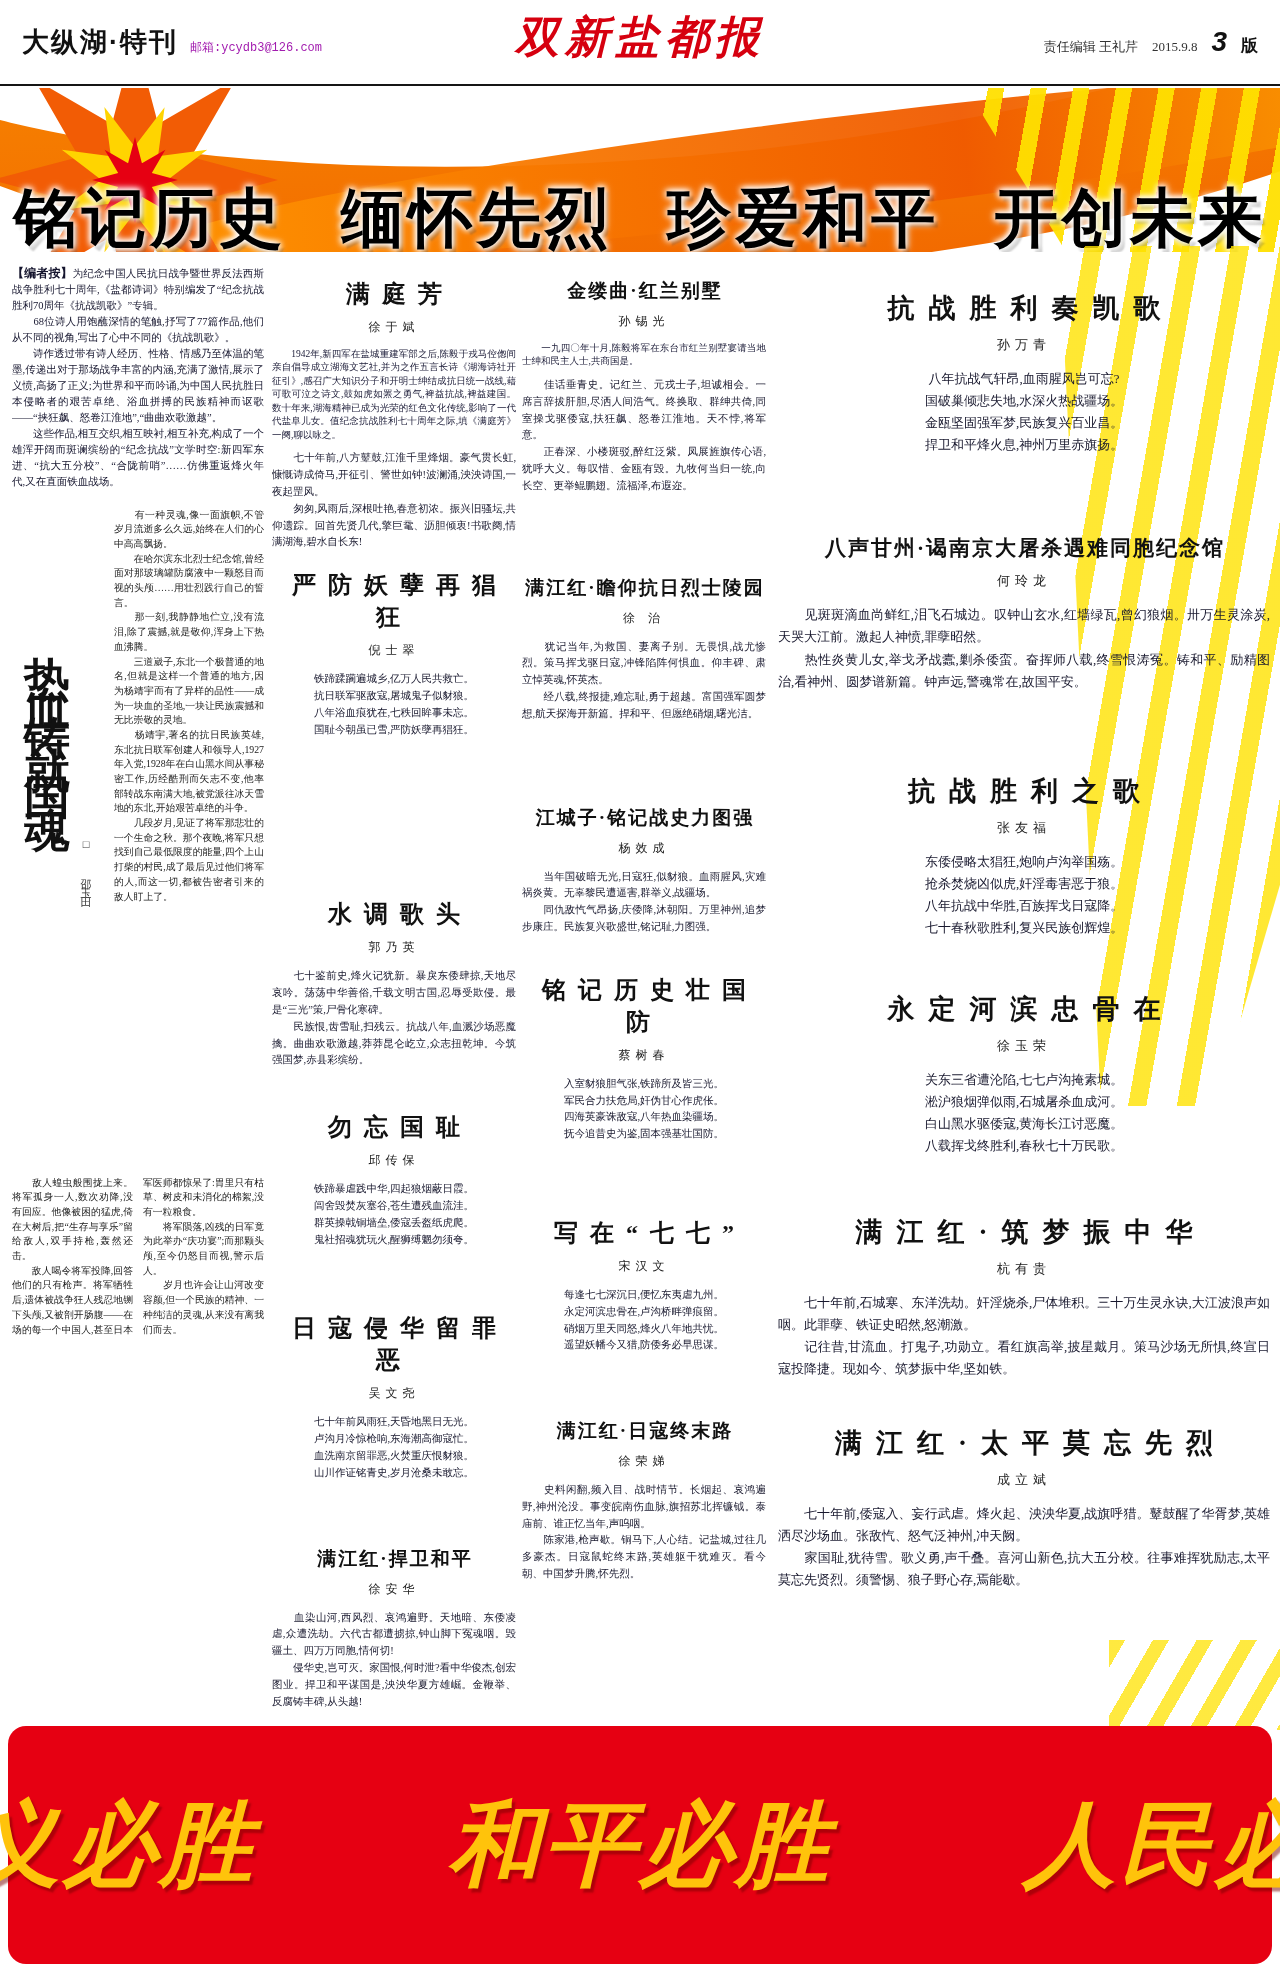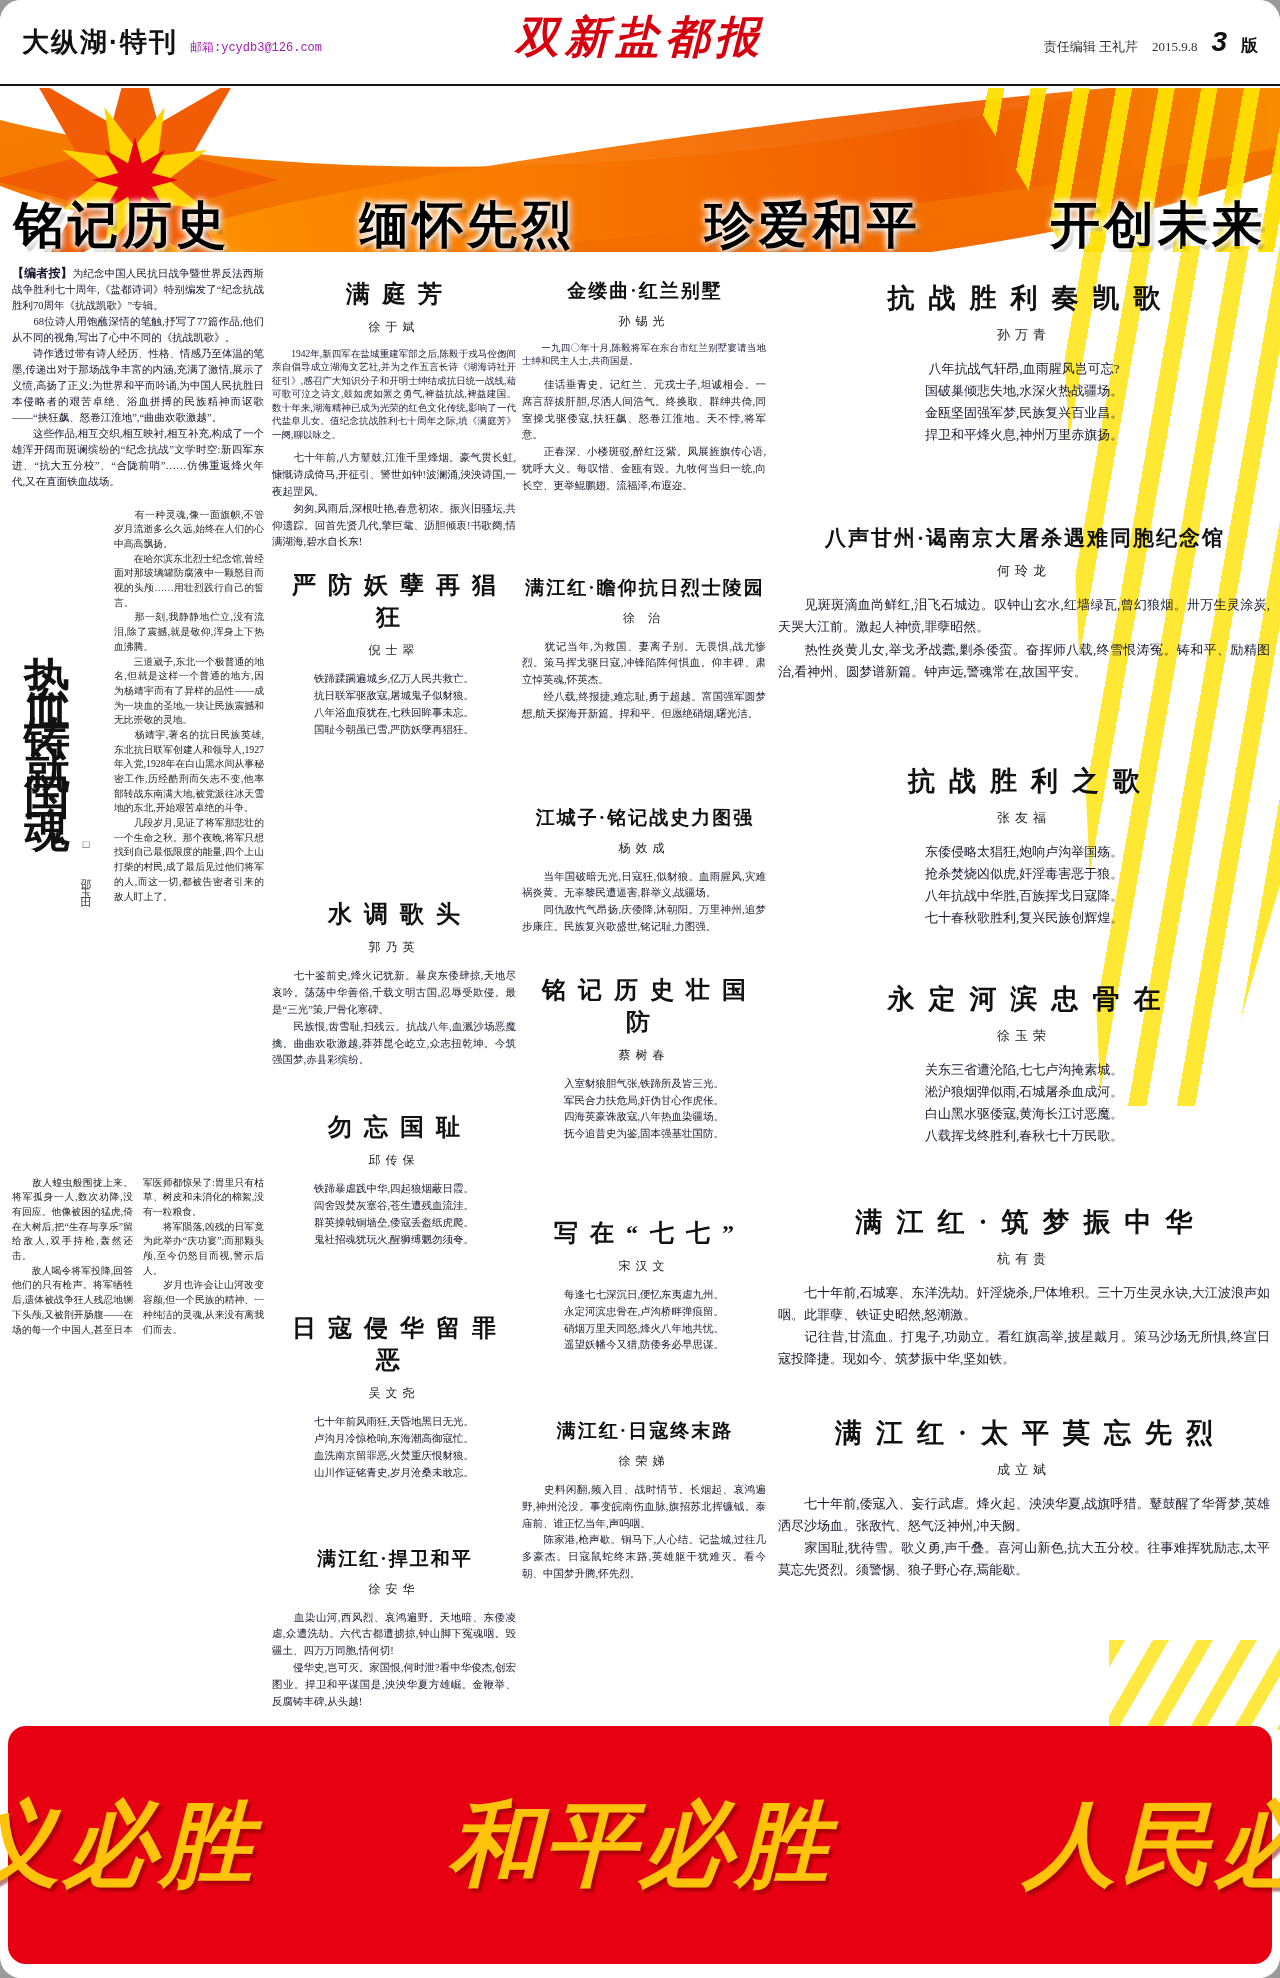--- a/index.html
+++ b/index.html
@@ -1,17 +1,17 @@
 <!DOCTYPE html>
 <html><head>
 <meta charset="utf-8">
 <style>
   html,body{margin:0;padding:0;background:#9a9a9a;}
   .page{position:relative;width:1280px;height:1978px;margin:0 auto;background:#fff;overflow:hidden;
-        font-family:"Liberation Serif","DejaVu Serif",serif;color:#1a1a1a;border-radius:21px;}
+        font-family:"Liberation Serif","DejaVu Serif",serif;color:#1a1a1a;}
 
   
   .masthead{position:absolute;left:0;top:0;width:100%;height:86px;border-bottom:2px solid #151515;
             display:flex;align-items:center;box-sizing:border-box;padding:0 22px;background:#fff;}
   .m-left{display:flex;align-items:baseline;gap:12px;}
   .m-edition{font-family:"Liberation Sans","DejaVu Sans",sans-serif;font-weight:bold;font-size:27px;letter-spacing:2px;color:#111;}
   .m-mail{font-family:"Liberation Mono","DejaVu Sans Mono",monospace;font-size:12px;color:#a21caf;}
   .m-paper{position:absolute;left:0;right:0;top:14px;text-align:center;font-size:44px;line-height:1.1;
            color:#d6000f;font-weight:bold;font-style:italic;letter-spacing:6px;}
   .m-right{margin-left:auto;display:flex;align-items:baseline;gap:14px;font-size:13px;color:#333;}
@@ -24,21 +24,21 @@
              background:linear-gradient(180deg,#ffb300 0%,#f26a00 100%);transform:rotate(-3deg);}
   .sw-white{position:absolute;left:-320px;top:-650px;width:2050px;height:715px;border-radius:50%;
             background:#fff;transform:rotate(-6deg);}
   .swoosh2{position:absolute;left:150px;top:30px;width:1360px;height:96px;border-radius:100%;
            background:linear-gradient(90deg,#ff9500,#f05a00 60%,#ffb300);transform:rotate(-7deg);opacity:.95;}
   .starburst{position:absolute;left:-30px;top:-42px;width:330px;height:290px;}
   .banner-rays{position:absolute;right:-60px;top:-30px;width:560px;height:230px;
       background:repeating-linear-gradient(100deg,#ffe000 0 16px,rgba(255,255,255,0) 16px 42px);
       clip-path:polygon(30% 0,100% 0,100% 100%,55% 100%);opacity:.95;}
   .headline{position:absolute;left:14px;right:14px;bottom:2px;display:flex;justify-content:space-between;
-            font-family:"Liberation Sans","DejaVu Sans",sans-serif;font-weight:900;font-size:50px;line-height:1;
+            font-family:"Liberation Sans","DejaVu Sans",sans-serif;font-weight:900;font-size:64px;line-height:1;
             color:#000;letter-spacing:4px;
             text-shadow:0 0 6px #fff,0 0 6px #fff,0 0 10px #fff,4px 5px 2px rgba(0,0,0,.22);}
 
   
   .content{position:absolute;left:0;top:252px;width:1280px;height:1468px;background:#fff;padding-left:41px;}
   .content-rays{position:absolute;right:-40px;top:-6px;width:520px;height:860px;
       background:repeating-linear-gradient(100deg,rgba(255,226,0,.8) 0 18px,rgba(255,226,0,0) 18px 48px);
       clip-path:polygon(42% 0,100% 0,100% 42%,72% 100%,50% 100%);pointer-events:none;}
   .ray-bottom{position:absolute;right:2px;top:1388px;width:210px;height:90px;
       background:repeating-linear-gradient(120deg,rgba(255,226,0,.75) 0 14px,rgba(255,226,0,0) 14px 38px);pointer-events:none;}
@@ -231,21 +231,21 @@
       </section>
       <section class="sec" style="margin-top:64px">
         <h2 class="sec-title tight">满江红·日寇终末路</h2>
         <div class="sec-author">徐荣娣</div>
         <div class="sec-body flow">　　史料闲翻,频入目、战时情节。长烟起、哀鸿遍野,神州沦没。事变皖南伤血脉,旗招苏北挥镰钺。泰庙前、谁正忆当年,声呜咽。
 　　陈家港,枪声歇。铜马下,人心结。记盐城,过往几多豪杰。日寇鼠蛇终末路,英雄躯干犹难灭。看今朝、中国梦升腾,怀先烈。</div>
       </section>
     </div>
 
     <div class="col col4">
-      <section class="sec" style="margin-top:28px">
+      <section class="sec" style="margin-top:38px">
         <h2 class="sec-title">抗战胜利奏凯歌</h2>
         <div class="sec-author">孙万青</div>
         <div class="sec-body center">八年抗战气轩昂,血雨腥风岂可忘?
 国破巢倾悲失地,水深火热战疆场。
 金瓯坚固强军梦,民族复兴百业昌。
 捍卫和平烽火息,神州万里赤旗扬。</div>
       </section>
       <section class="sec" style="margin-top:78px">
         <h2 class="sec-title tight">八声甘州·谒南京大屠杀遇难同胞纪念馆</h2>
         <div class="sec-author">何玲龙</div>

